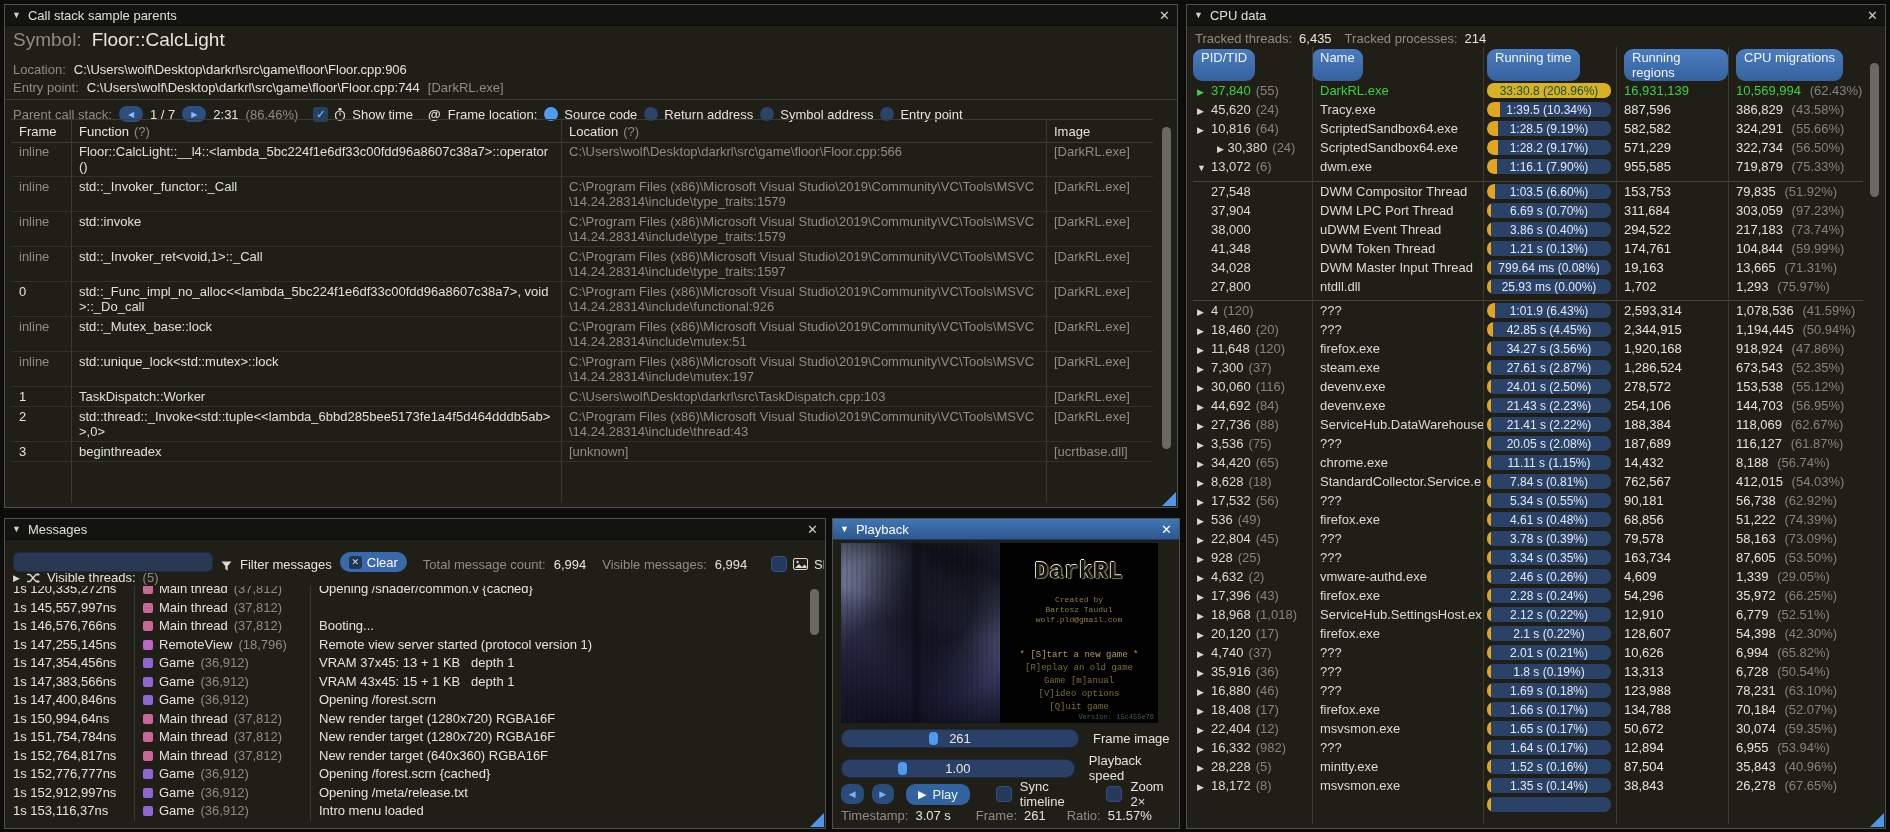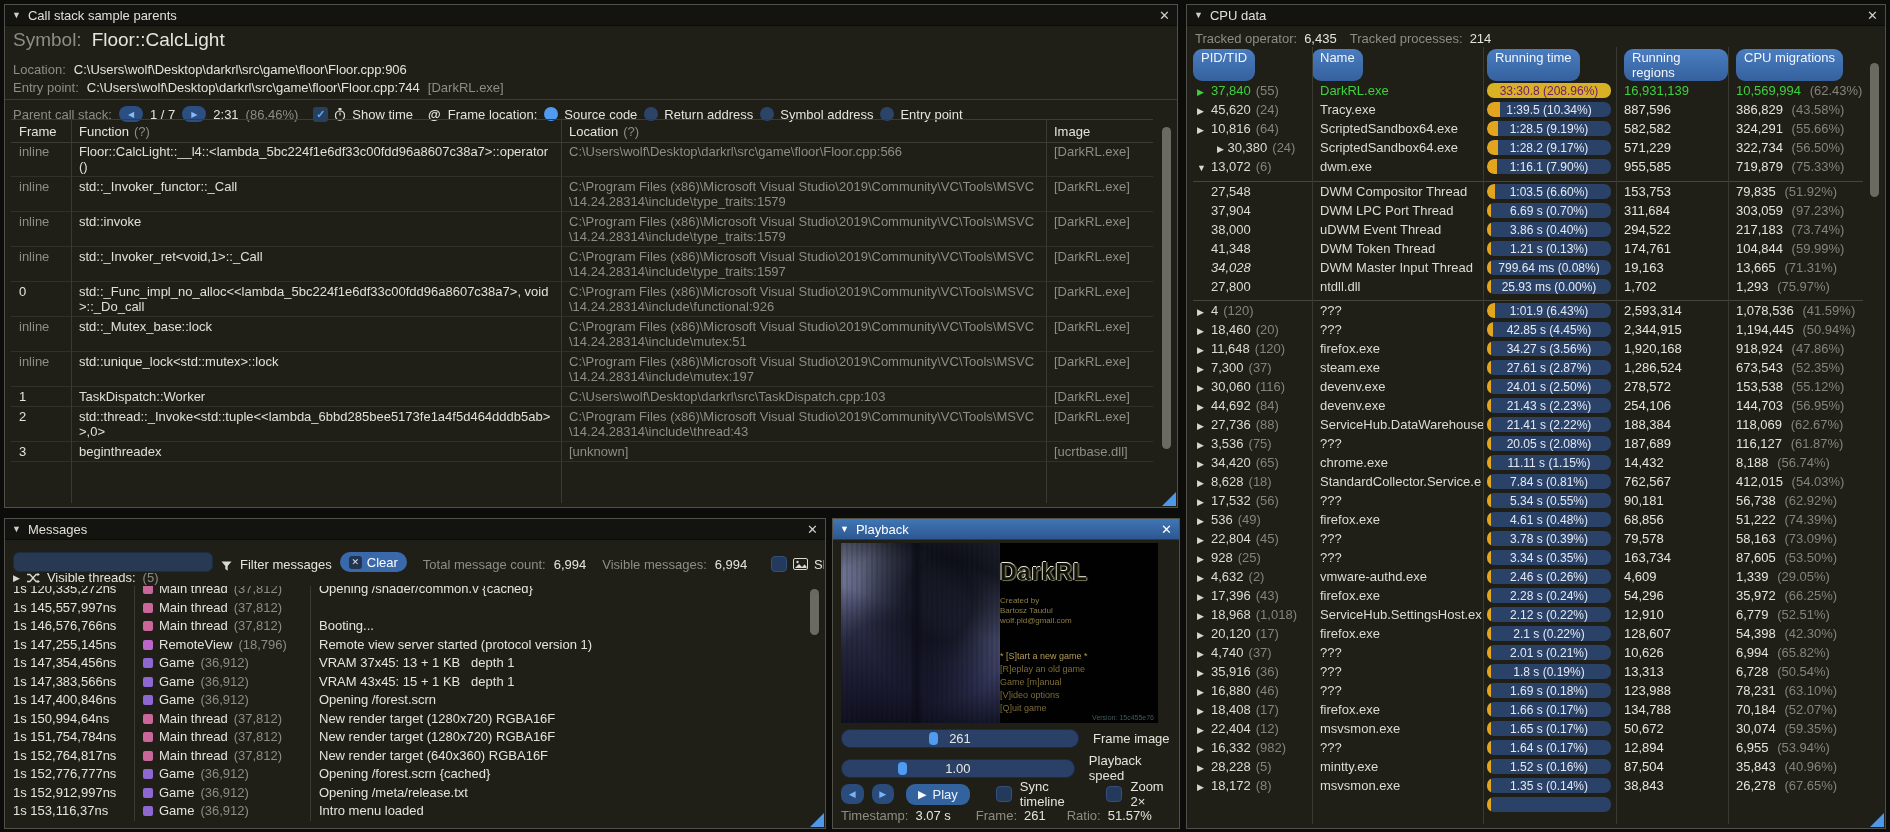--- a/index.html
+++ b/index.html
@@ -56,22 +56,22 @@
   
   .pimg{left:8px;top:24px;width:317px;height:180px;background:#000;overflow:hidden;}
   .forest{position:absolute;left:0;top:0;width:159px;height:100%;
     background:
       repeating-linear-gradient(90deg,rgba(0,0,0,.10) 0 2px,transparent 2px 5px),
       linear-gradient(200deg,rgba(8,10,18,.85) 0 14%,transparent 42%),
       radial-gradient(ellipse at 62% 32%,rgba(10,12,22,.78) 0 24%,transparent 58%),
       radial-gradient(ellipse at 28% 72%,rgba(12,12,26,.62) 0 28%,transparent 62%),
       linear-gradient(90deg,transparent 44%,rgba(6,8,14,.55) 46% 49%,transparent 51%),
       linear-gradient(180deg,#98a0c0 0%,#7a80a4 25%,#585c82 50%,#34365a 75%,#141628 100%);}
-  .gmenu{position:absolute;left:159px;right:0;top:0;bottom:0;background:#010101;
-    font-family:Liberation Sans, sans-serif;}
+  .gmenu{position:absolute;left:159px;right:0;top:0;bottom:0;background:#010101;text-align:center;
+    font-family:Liberation Mono, monospace;}
   .glogo{margin-top:16px;font-size:23px;font-weight:bold;letter-spacing:1px;color:#12120a;
     text-shadow:-1px 0 0 #d8d8c8,1px 1px 0 #6a6a50,0 -1px 0 #f0f0e0,2px 0 0 #3a3a20,0 0 3px rgba(190,200,255,.35);}
   .gcred{margin-top:10px;font-size:8px;line-height:10px;color:#8f7f49;}
   .gmen{margin-top:24px;font-size:9px;line-height:13px;color:#7d6d37;}
   .gmen div:first-child{color:#b49c55;}
   .gver{position:absolute;right:4px;bottom:2px;font-size:7px;color:#3f5c5c;}
   .sldrow{left:8px;display:flex;align-items:center;gap:14px;}
   .sld{position:relative;width:238px;height:19px;background:#2a4066;border-radius:9px;border:1px solid #1b2b46;box-sizing:border-box;}
   .sh{position:absolute;top:2px;bottom:2px;width:9px;border-radius:4px;background:#4f9bf0;}
   .sv{position:absolute;inset:0;display:flex;align-items:center;justify-content:center;color:#e8e8e2;}
@@ -89,21 +89,21 @@
   .cpu-row.sep1{border-top:1px solid #45453d;margin-top:5px;}
   .cpu-row.sep2{border-top:1px solid #45453d;margin-top:4px;}
   .arrow{display:inline-block;width:16px;font-size:9px;color:#d8d8d0;padding-left:2px;box-sizing:border-box;}
   .cnt{color:#84847c;margin-left:5px;}
   .nm{overflow:hidden;white-space:nowrap;padding-right:3px;padding-left:8px;}
   .cellnum{padding-left:8px;white-space:nowrap;overflow:hidden;}
   .pill{position:relative;width:124px;height:15px;border-radius:7px;background:#2a4268;overflow:hidden;margin-left:4px;}
   .pfill{position:absolute;left:0;top:0;bottom:0;background:#e2a51d;}
   .ptxt{position:absolute;inset:0;display:flex;align-items:center;justify-content:center;font-size:12px;color:#e4e9f2;white-space:nowrap;}
   .pill.y{background:#d9b125;}
-  .pill.y .ptxt{color:#701a75;}
+  .pill.y .ptxt{color:#14532d;}
   .green .pidv,.green .nm,.green .cellnum .v{color:#3fd03f;}
   .green .arrow{color:#3fd03f;}
   .cvl{position:absolute;top:42px;bottom:4px;width:1px;background:#3a3a33;}
   svg.ic{display:block;}
 </style>
 </head>
 <body>
 
 <div class="stage">
 
@@ -419,21 +419,21 @@
     </div>
   </div>
 
   <div class="panel" style="left:1186px;top:4px;width:700px;height:825px;">
     <div class="tbar">
       <span class="tri">▼</span>
       <span class="ttl">CPU data</span>
       <span class="xbtn">✕</span>
     </div>
     <div class="abs cstats">
-      <span class="g">Tracked operator:</span>
+      <span class="g">Tracked threads:</span>
       <span class="w">6,435</span>
       <span class="g" style="margin-left:6px;">Tracked processes:</span>
       <span class="w">214</span>
     </div>
     <div class="abs chead">
       <span class="pillb">PID/TID</span>
       <span class="pillb">Name</span>
       <span class="pillb" style="margin-left:4px;">Running time</span>
       <span class="pillb" style="margin-left:8px;">Running regions</span>
       <span class="pillb" style="margin-left:8px;">CPU migrations</span>
@@ -540,21 +540,21 @@
           <div>
             <div class="pill">
               <div class="pfill" style="width: 4px; border-radius: 7px 0px 0px 7px;"></div>
               <span class="ptxt">1.21 s (0.13%)</span>
             </div>
           </div>
           <div class="cellnum"><span class="v w">174,761</span></div>
           <div class="cellnum"><span class="v w">104,844</span><span class="cnt"> (59.99%)</span></div>
         </div>
         <div class="cpu-row">
-          <div class="cellnum" style="padding-left: 2px; font-style: italic;"><span class="arrow"></span><span class="pidv">34,028</span></div>
+          <div class="cellnum" style="padding-left: 2px;"><span class="arrow"></span><span class="pidv">34,028</span></div>
           <div class="nm">DWM Master Input Thread</div>
           <div>
             <div class="pill">
               <div class="pfill" style="width: 4px; border-radius: 7px 0px 0px 7px;"></div>
               <span class="ptxt">799.64 ms (0.08%)</span>
             </div>
           </div>
           <div class="cellnum"><span class="v w">19,163</span></div>
           <div class="cellnum"><span class="v w">13,665</span><span class="cnt"> (71.31%)</span></div>
         </div>

